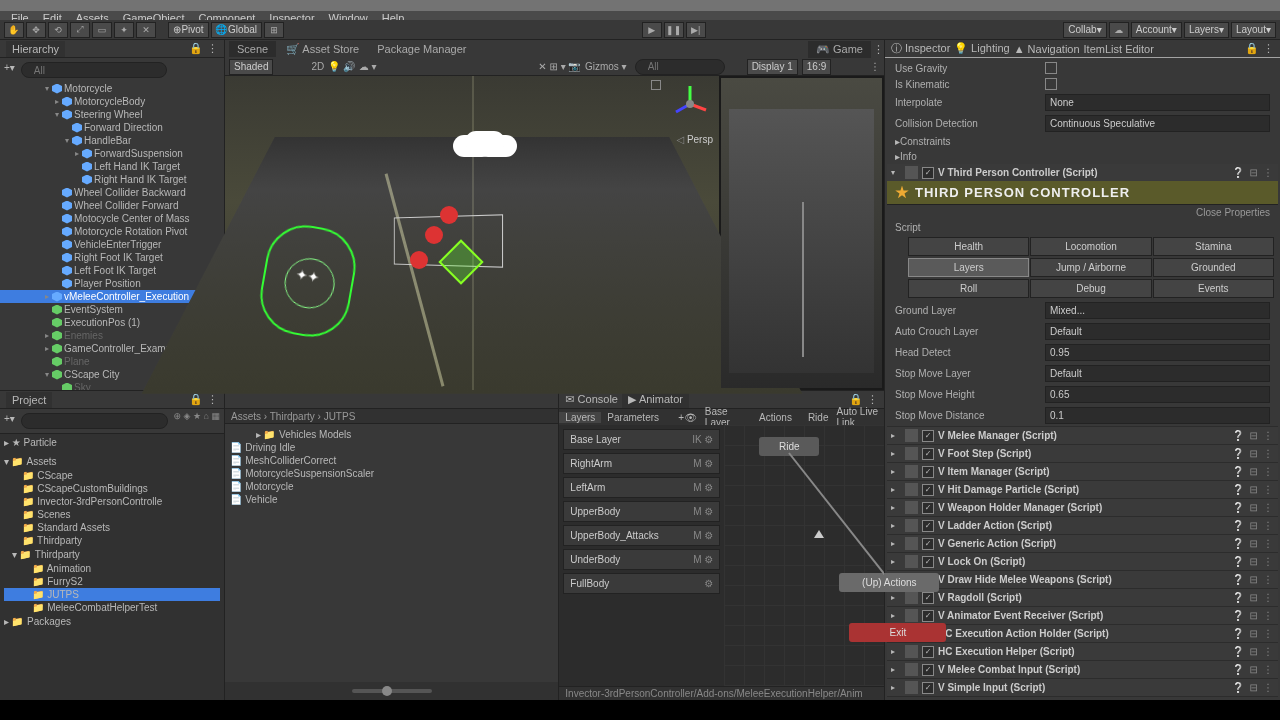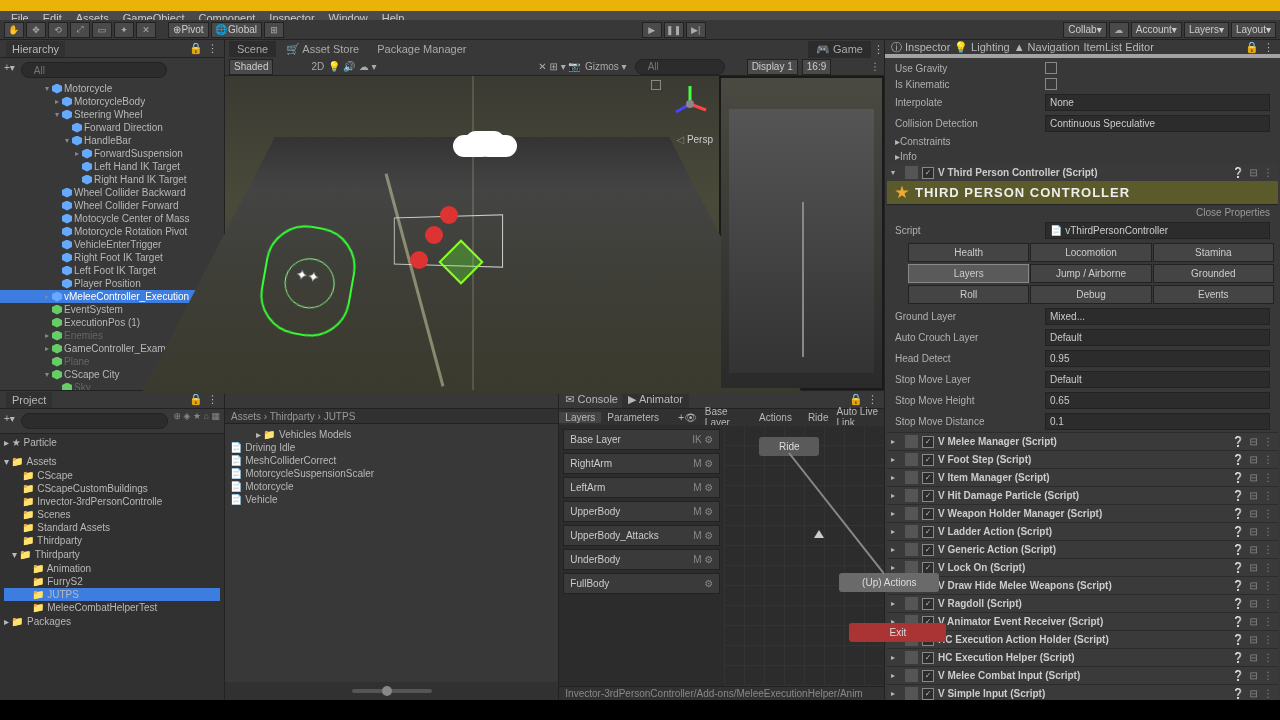--- a/index.html
+++ b/index.html
@@ -1,18 +1,18 @@
 <!DOCTYPE html>
 <html><head>
 <meta charset="utf-8">
 <style>
 * { margin:0; padding:0; box-sizing:border-box; font-family:Arial,sans-serif; }
 body { background:#000; color:#b8b8b8; font-size:11px; overflow:hidden; }
 .app { width:1280px; height:720px; background:#141414; display:flex; flex-direction:column; }
-.menubar { height:20px; background:#4a4a4a; display:flex; padding-left:4px; border-top:11px solid #eab308; }
+.menubar { height:20px; background:#4a4a4a; display:flex; padding-left:4px; border-top:11px solid #737373; }
 .menubar span { padding:1px 7px; cursor:pointer; color:#ccc; font-size:11px; }
 .toolbar { height:20px; background:#383838; display:flex; align-items:center; padding:0 4px; gap:2px; border-bottom:1px solid #222; }
 .tb-btn { width:20px; height:16px; background:#4a4a4a; border:1px solid #222; display:flex; align-items:center; justify-content:center; font-size:9px; color:#aaa; }
 .tb-drop { height:16px; background:#4a4a4a; border:1px solid #222; padding:0 4px; font-size:10px; color:#ccc; display:flex; align-items:center; }
 .tb-spacer { flex:1; }
 .main { flex:1; display:flex; min-height:0; }
 .col-left { width:225px; display:flex; flex-direction:column; border-right:1px solid #222; }
 .col-mid { width:660px; display:flex; flex-direction:column; border-right:1px solid #222; }
 .col-right { flex:1; display:flex; flex-direction:column; background:#383838; }
 .panel-tab { height:18px; background:#383838; display:flex; align-items:center; padding:0 6px; gap:4px; border-bottom:1px solid #222; }
@@ -54,21 +54,21 @@
 .animator { flex:1; display:flex; flex-direction:column; background:#383838; }
 .anim-body { flex:1; display:flex; min-height:0; }
 .anim-layers { width:165px; background:#2c2c2c; padding:4px; }
 .layer-item { background:#3a3a3a; border:1px solid #222; padding:4px 6px; margin-bottom:3px; font-size:10px; display:flex; justify-content:space-between; align-items:center; color:#ccc; }
 .anim-graph { flex:1; background:#2c2c2c; position:relative; background-image:linear-gradient(#333 1px,transparent 1px),linear-gradient(90deg,#333 1px,transparent 1px); background-size:20px 20px; }
 .state { position:absolute; padding:4px 16px; border-radius:3px; font-size:10px; text-align:center; color:#ddd; }
 .state.ride { top:12px; left:35px; background:#5a5a5a; width:60px; }
 .state.act { top:148px; left:115px; background:#6a6a6a; width:100px; }
 .state.exit { top:198px; left:125px; background:#a33; width:97px; }
 .bc-bar { height:14px; background:#313131; font-size:10px; display:flex; align-items:center; padding:0 6px; color:#888; border-top:1px solid #222; }
-.insp-head { height:18px; display:flex; align-items:center; gap:4px; padding:0 6px; background:#383838; border-bottom:4px solid #a3a3a3; }
+.insp-head { height:18px; display:flex; align-items:center; gap:4px; padding:0 6px; background:#383838; border-bottom:1px solid #a3a3a3; }
 .insp-body { flex:1; overflow-y:auto; font-size:10px; padding:2px; }
 .comp { border-bottom:1px solid #2c2c2c; }
 .comp-h { display:flex; align-items:center; gap:4px; padding:2px 4px; background:#3a3a3a; }
 .comp-h .fold { width:10px; font-size:8px; }
 .comp-h .cb { width:12px; height:12px; border:1px solid #888; background:#2c2c2c; font-size:8px; text-align:center; line-height:10px; }
 .comp-h .ico { width:13px; height:13px; background:#555; }
 .comp-h .nm { flex:1; font-weight:bold; color:#ccc; }
 .comp-h .dots { font-size:10px; color:#888; letter-spacing:1px; }
 .prop { display:flex; padding:2px 8px; align-items:center; }
 .prop .lbl { width:150px; color:#b0b0b0; }
@@ -488,21 +488,20 @@
               <span class="dots">⊟</span>
               <span class="dots">⋮</span>
             </div>
         <div class="tpc-banner">
               <div class="tpc-star"></div>
               <span>THIRD PERSON CONTROLLER</span>
             </div>
         <div style="text-align:right;padding:2px 8px;color:#999">Close Properties</div>
         <div class="prop">
               <span class="lbl">Script</span>
-              <span class="val">📄 <span>vThirdPersonController</span></span>
             </div>
         <div class="btnrow">
               <div>Health</div>
               <div>Locomotion</div>
               <div>Stamina</div>
             </div>
         <div class="btnrow">
               <div class="sel">Layers</div>
               <div>Jump / Airborne</div>
               <div>Grounded</div>

